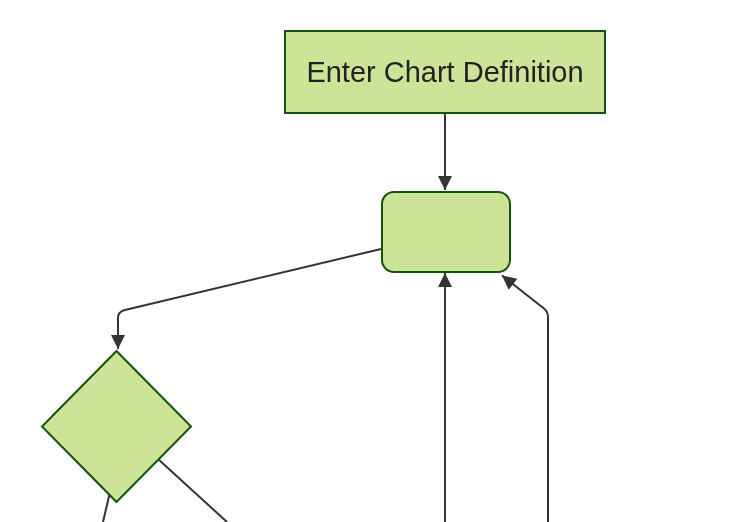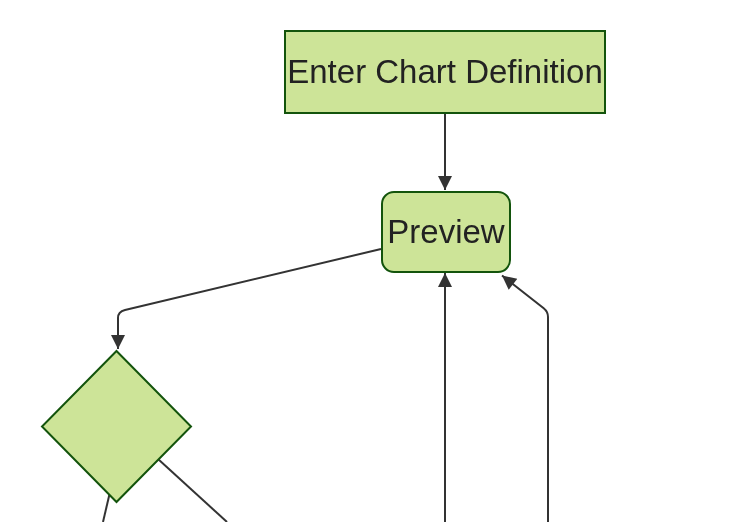--- a/index.html
+++ b/index.html
@@ -11,21 +11,21 @@
   }
   *{margin:0;padding:0;box-sizing:border-box;}
   html,body{width:740px;height:522px;background:var(--canvas-bg);overflow:hidden;}
   .canvas{
     position:relative;width:740px;height:522px;background:var(--canvas-bg);
     font-family:"Liberation Sans","DejaVu Sans",sans-serif;
   }
   .canvas svg{position:absolute;left:0;top:0;}
   .node-label{
     position:absolute;display:flex;align-items:center;justify-content:center;
-    font-size:33px;line-height:1.2;color:var(--text-color);
+    font-size:29px;line-height:1.2;color:var(--text-color);
     white-space:nowrap;pointer-events:none;
   }
   .lbl-enter {left:285px;top:31px;width:320px;height:82px;}
   .lbl-preview{left:382px;top:192px;width:128px;height:80px;}
   .lbl-decide {left:42px;top:351px;width:149px;height:151px;}
 </style>
 </head>
 <body>
 
 <div class="canvas">
@@ -51,16 +51,15 @@
 
     <rect x="285" y="31" width="320" height="82" style="fill:var(--node-fill);stroke:var(--node-border);stroke-width:2;"></rect>
 
     <rect x="382" y="192" width="128" height="80" rx="12" ry="12" style="fill:var(--node-fill);stroke:var(--node-border);stroke-width:2;"></rect>
 
     <polygon points="116.5,351 191,426.5 116.5,502 42,426.5" style="fill:var(--node-fill);stroke:var(--node-border);stroke-width:2;"></polygon>
   </svg>
 
   <div class="node-label lbl-enter">Enter Chart Definition</div>
 
-  <div class="node-label lbl-preview">Preview</div>
 
 
 </div>
 
 </body></html>

